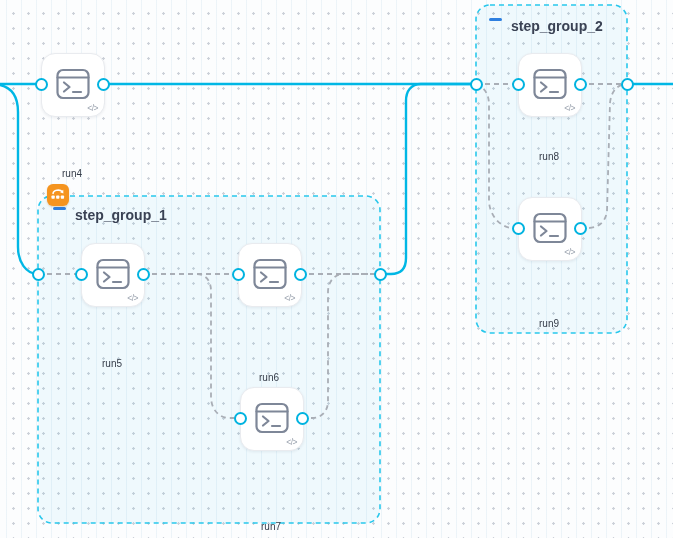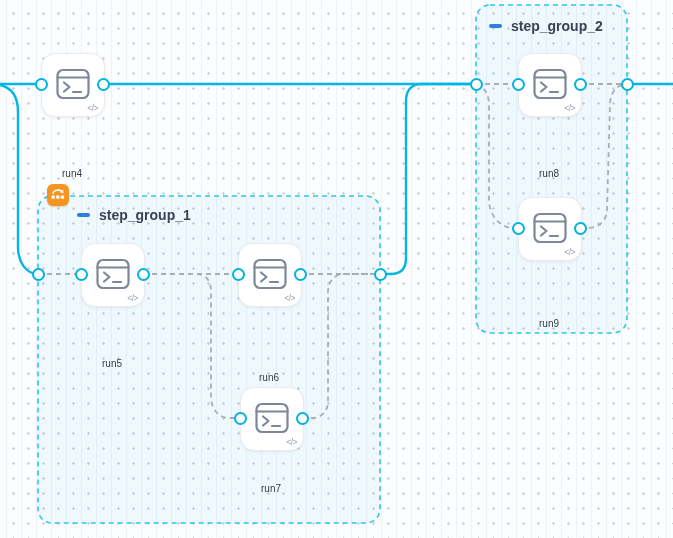--- a/index.html
+++ b/index.html
@@ -33,21 +33,21 @@
   .node-icon path,.node-icon rect{stroke:var(--icon-stroke);stroke-width:2.2;fill:none;stroke-linecap:round;stroke-linejoin:round;}
   .code-badge{position:absolute;right:6px;bottom:3px;font-size:8.5px;color:#99a1ad;letter-spacing:-0.5px;}
   .node-label{
     position:absolute;transform:translateX(-50%);z-index:2;
     font-size:10px;color:var(--node-label);white-space:nowrap;margin-top:45px;
   }
   .port{
     position:absolute;width:13px;height:13px;box-sizing:border-box;z-index:3;
     background:#fff;border:2.5px solid var(--port);border-radius:50%;
   }
-  .group-header{position:absolute;display:flex;align-items:center;gap:9px;z-index:2;}
+  .group-header{position:absolute;display:flex;align-items:flex-start;gap:9px;z-index:2;}
   .minus-icon{width:13px;height:3.4px;border-radius:2px;background:var(--minus);}
   .group-label{font-size:14px;font-weight:600;color:var(--group-label);white-space:nowrap;}
   .group-badge{
     position:absolute;width:22px;height:22px;border-radius:6px;background:var(--badge);
     z-index:3;display:flex;align-items:center;justify-content:center;
     box-shadow:0 1px 2px rgba(160,90,0,.25);
   }
 </style>
 </head>
 <body>
@@ -69,21 +69,21 @@
     <path class="edge default" d="M 143 274 H 238"></path>
     <path class="edge default" d="M 143 274 H 196 C 206 274 211 281 211 291 L 211 397 C 211 408 218 418 229 418 H 240"></path>
     <path class="edge default" d="M 300 274 H 380"></path>
     <path class="edge default" d="M 302 418 H 312 C 322 418 328 411 328 401 L 328 292 C 328 282 334 274 344 274 H 380"></path>
     <path class="edge default" d="M 476 84 H 518"></path>
     <path class="edge default" d="M 476 84 C 485 87 489 95 489 105 L 489 200 C 489 214 499 227 512 228 L 518 228"></path>
     <path class="edge default" d="M 580 84 H 627"></path>
     <path class="edge default" d="M 580 228 H 588 C 599 228 606 221 607 211 L 610 103 C 611 92 617 84 627 84"></path>
   </svg>
 
-  <div class="group-header" style="left:53px;top:207px;padding-left:24px;">
+  <div class="group-header" style="left:53px;top:207px;">
     <div class="minus-icon"></div>
     <span class="group-label">step_group_1</span>
   </div>
   <div class="group-badge" style="left:47px;top:184px;">
     <svg width="18" height="18" viewBox="0 0 22 22">
       <rect x="3" y="11.6" width="4" height="4" rx="0.9" fill="#fff"></rect>
       <rect x="8.7" y="11.6" width="4" height="4" rx="0.9" fill="#fff"></rect>
       <rect x="14.4" y="11.6" width="4" height="4" rx="0.9" fill="#fff"></rect>
       <path d="M5 9.2 C5 5 13.5 3.6 16.2 7" stroke="#fff" stroke-width="1.9" fill="none" stroke-linecap="round"></path>
       <path d="M17.4 4.6 L17.6 9.1 L13.6 7.6 Z" fill="#fff"></path>
@@ -129,32 +129,32 @@
 
   <div class="node-card" style="left:240px;top:387px;">
     <svg class="node-icon" width="34" height="32" viewBox="0 0 34 32">
       <rect x="1.5" y="2" width="31" height="28" rx="5.5"></rect>
         <path d="M1.5 9.5 H 32.5"></path>
       <path d="M8 14.5 L 13.5 19 L 8 23.5"></path>
         <path d="M17 24 H 25"></path>
     </svg>
     <span class="code-badge">&lt;/&gt;</span>
   </div>
-  <div class="node-label" style="left:271px;top:438px;">run7</div>
+  <div class="node-label" style="left:271px;top:476px;">run7</div>
 
   <div class="node-card" style="left:518px;top:53px;">
     <svg class="node-icon" width="34" height="32" viewBox="0 0 34 32">
       <rect x="1.5" y="2" width="31" height="28" rx="5.5"></rect>
         <path d="M1.5 9.5 H 32.5"></path>
       <path d="M8 14.5 L 13.5 19 L 8 23.5"></path>
         <path d="M17 24 H 25"></path>
     </svg>
     <span class="code-badge">&lt;/&gt;</span>
   </div>
-  <div class="node-label" style="left:549px;top:123px;">run8</div>
+  <div class="node-label" style="left:549px;top:106px;">run8</div>
 
   <div class="node-card" style="left:518px;top:197px;">
     <svg class="node-icon" width="34" height="32" viewBox="0 0 34 32">
       <rect x="1.5" y="2" width="31" height="28" rx="5.5"></rect>
         <path d="M1.5 9.5 H 32.5"></path>
       <path d="M8 14.5 L 13.5 19 L 8 23.5"></path>
         <path d="M17 24 H 25"></path>
     </svg>
     <span class="code-badge">&lt;/&gt;</span>
   </div>

